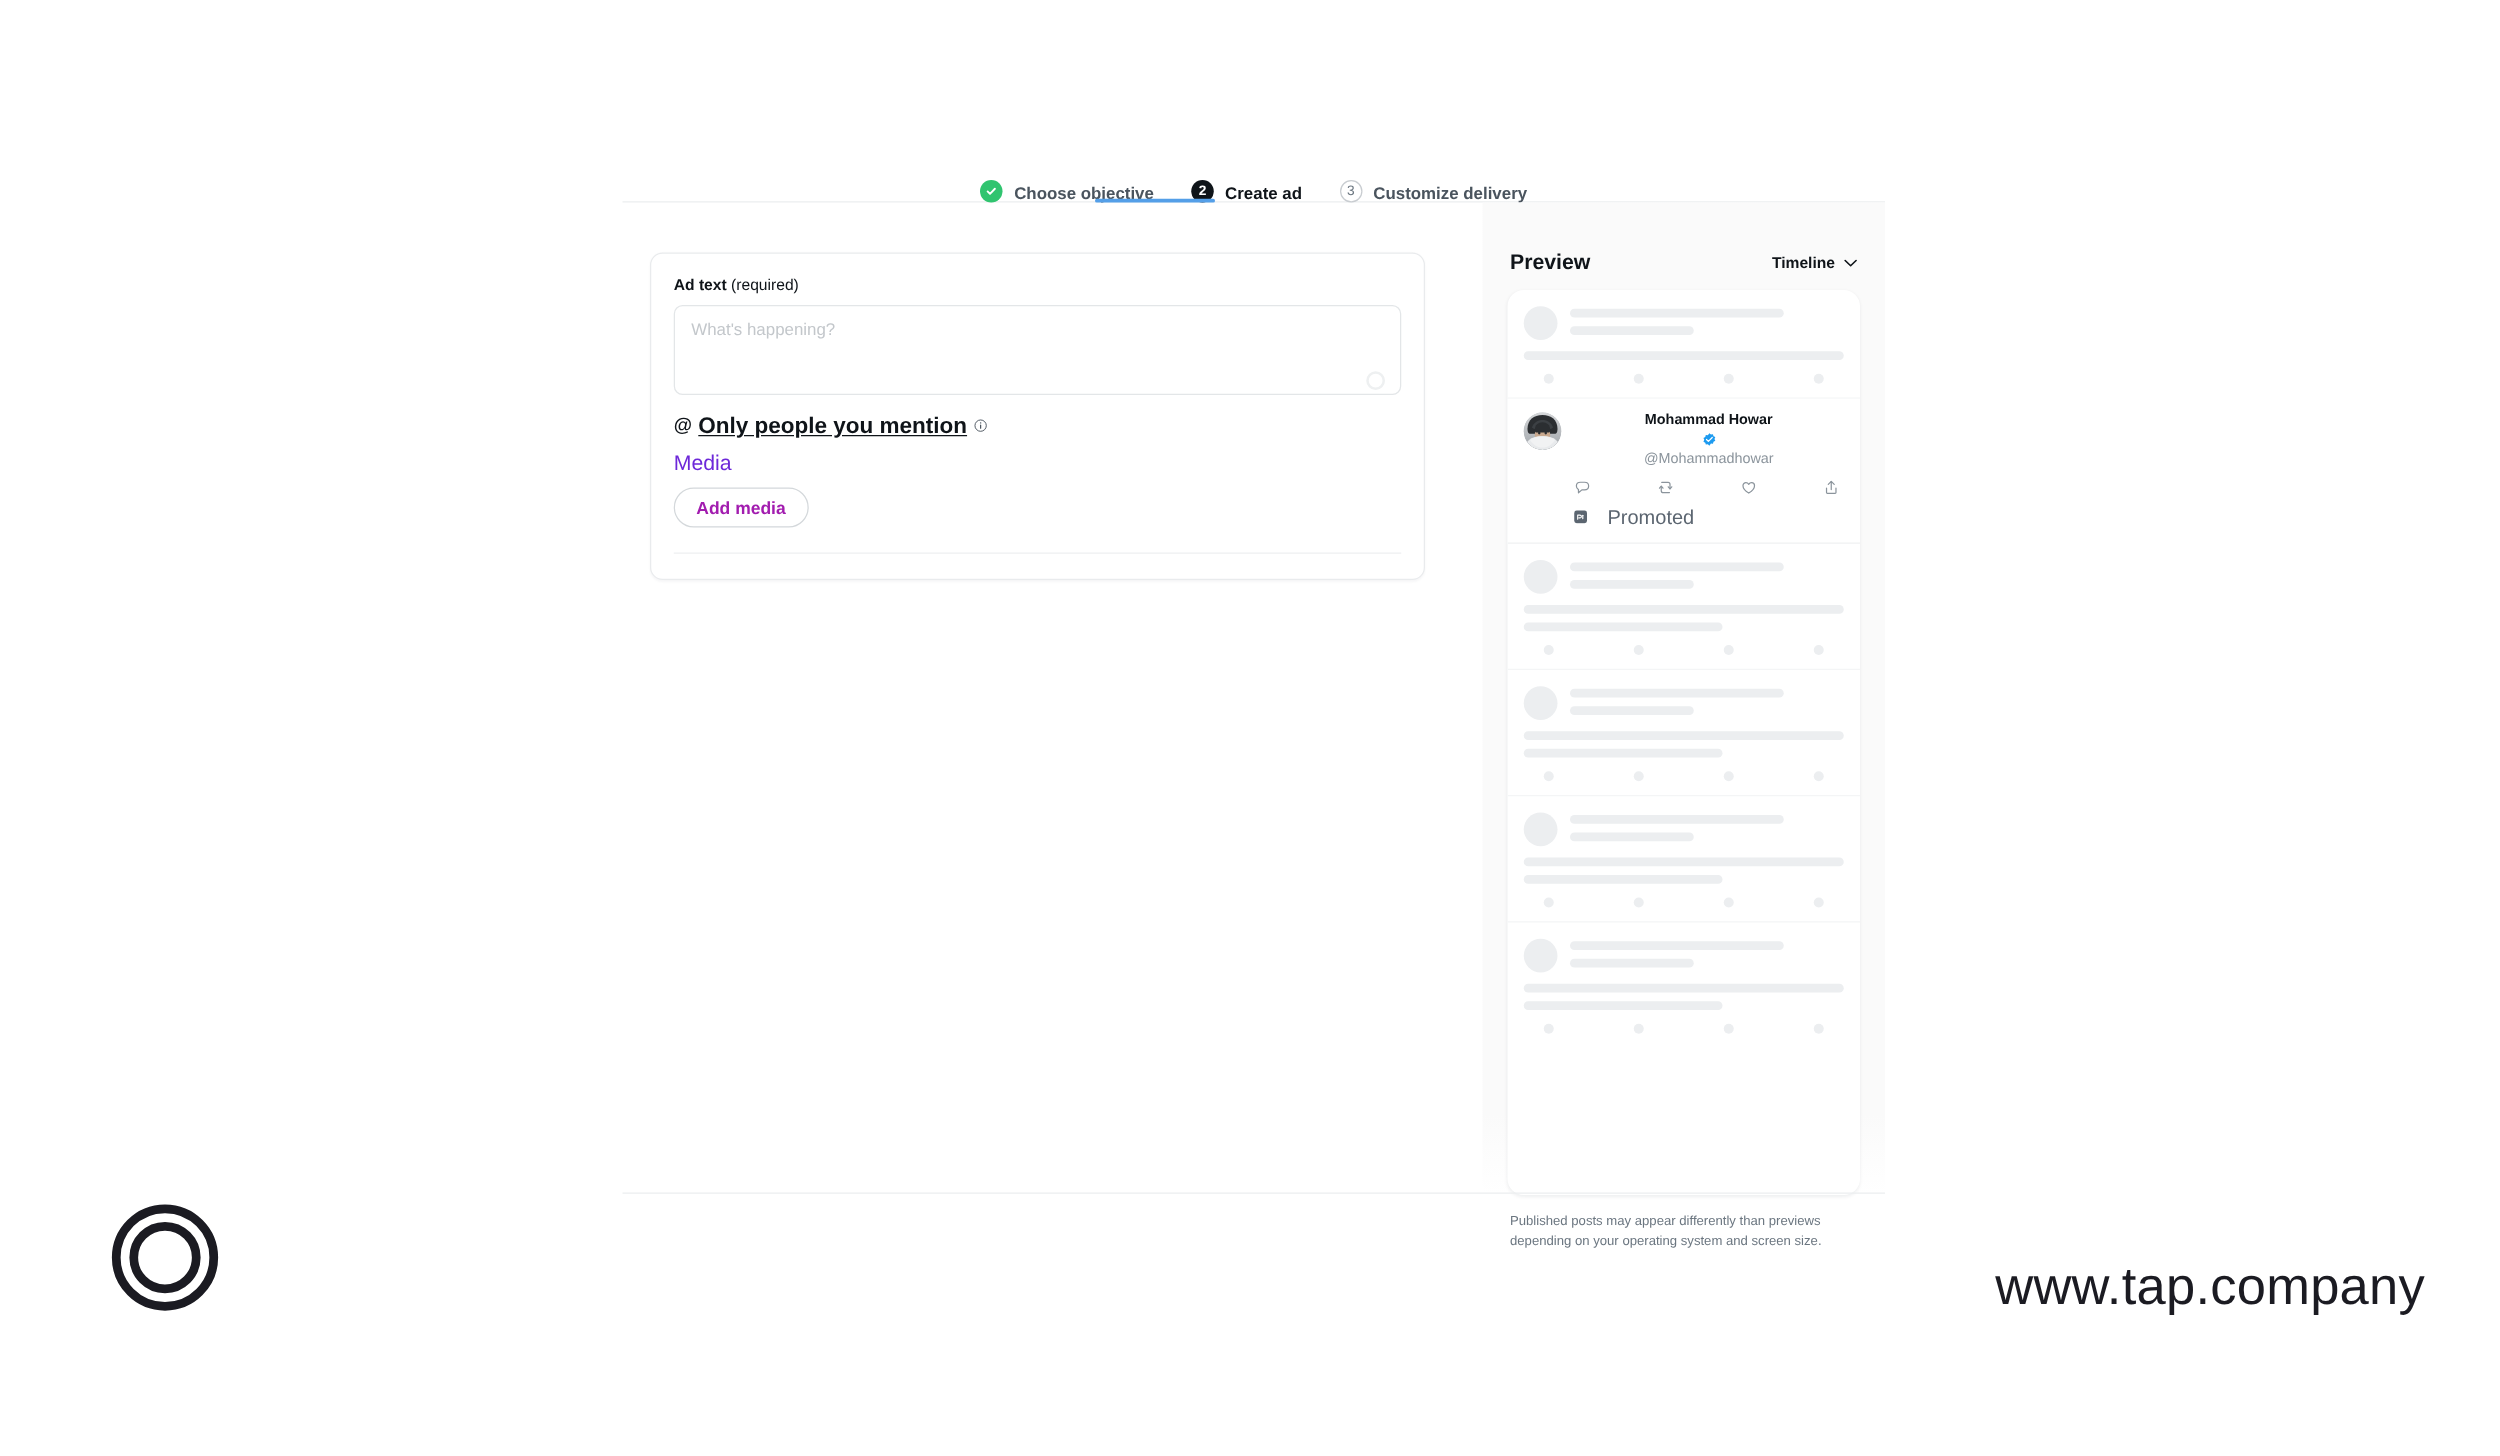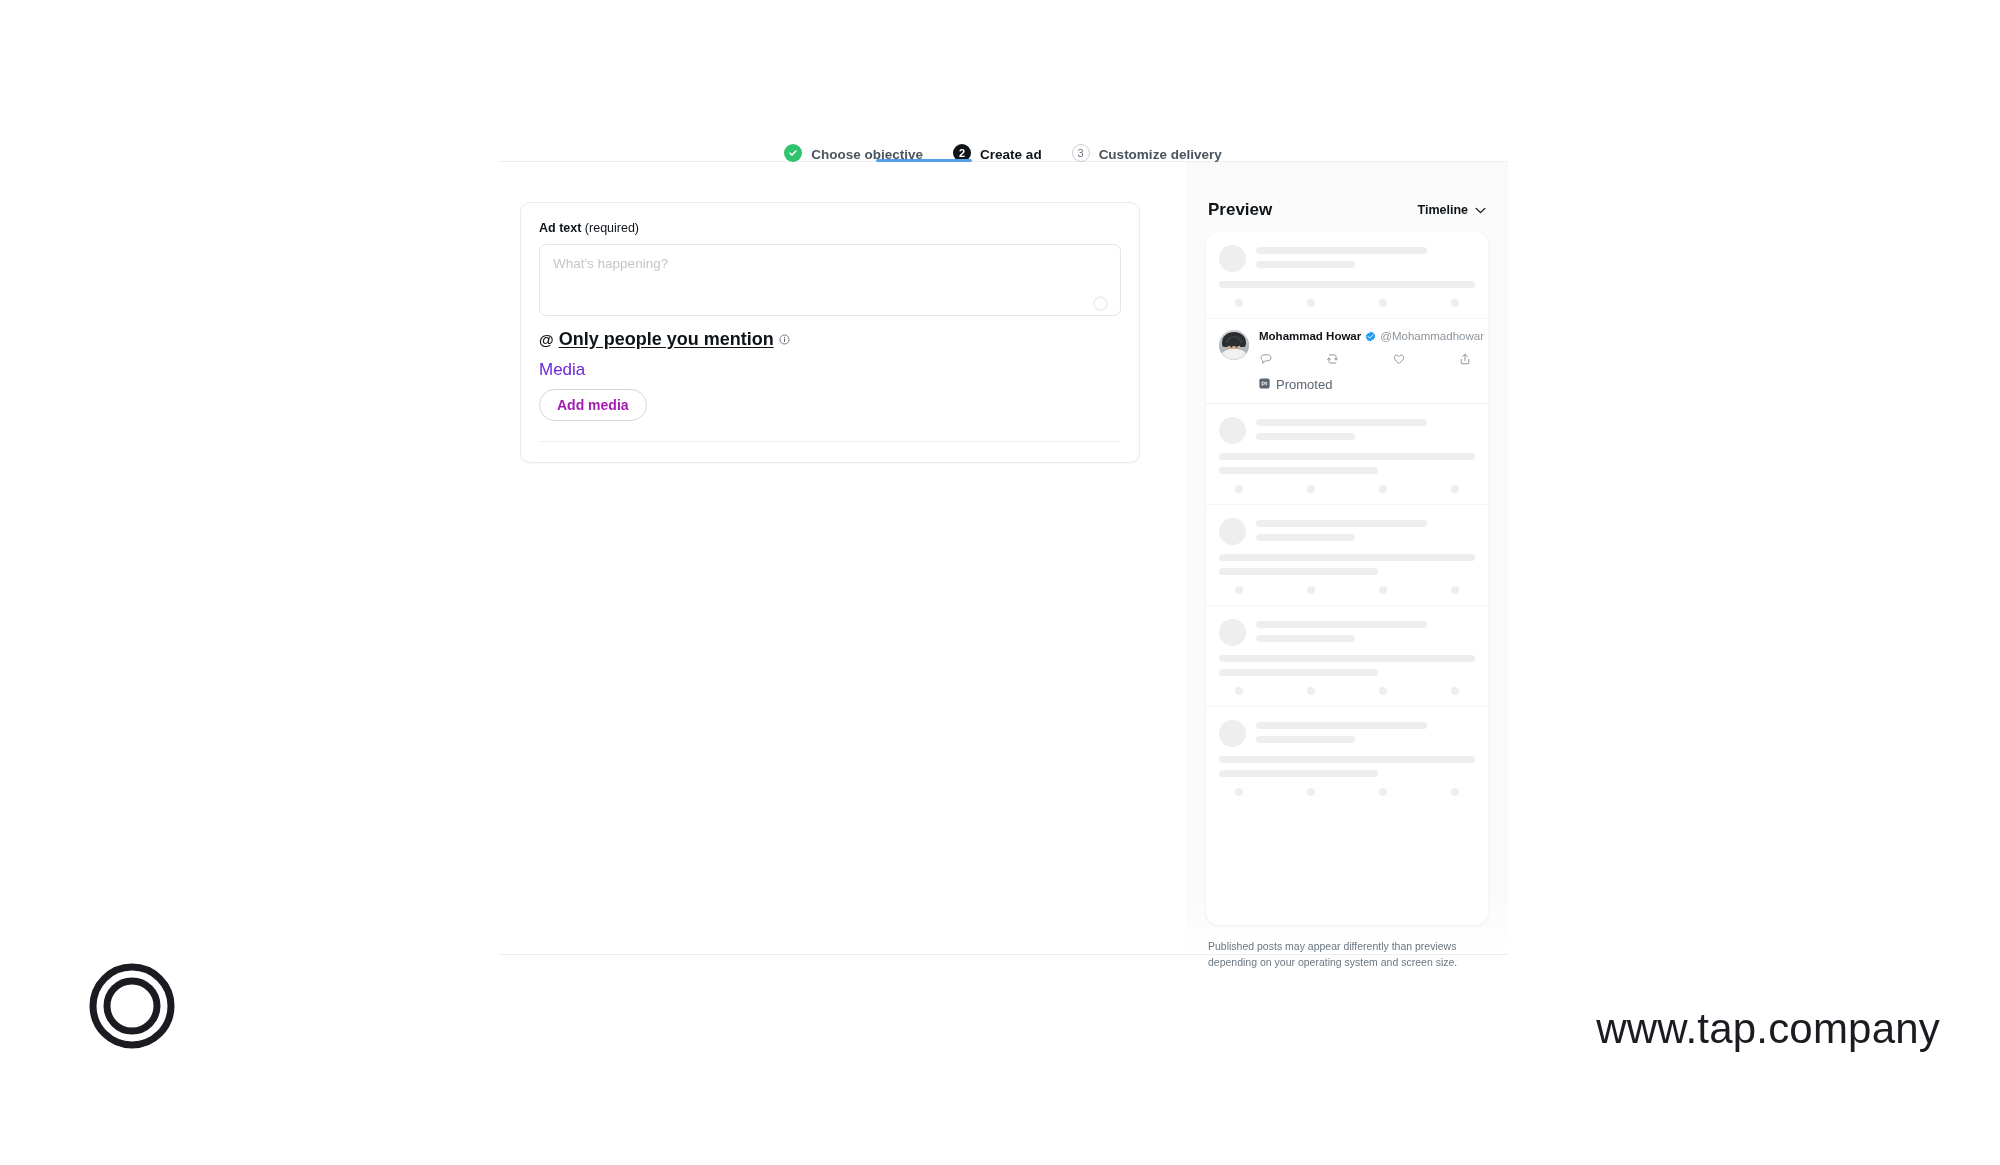--- a/index.html
+++ b/index.html
@@ -154,28 +154,28 @@
 
   
   .tw-row { padding: 11px 13px 10px 13px; background: #fff; border-bottom: 1px solid #f0f1f2; }
   .tw-top { display: flex; gap: 10px; }
   .tw-av {
     width: 30px; height: 30px; border-radius: 50%; flex: 0 0 auto;
     overflow: hidden; background: #b8bcc0;
   }
   .tw-av svg { display: block; }
   .tw-main { flex: 1; min-width: 0; }
-  .tw-ident { display: flex; align-items: center; gap: 4px; }
+  .tw-ident { display: flex; align-items: center; gap: 4px; flex-direction: column; }
   .tw-name { font-size: 11.5px; font-weight: bold; color: #0f1419; white-space: nowrap; }
   .tw-verified { display: flex; align-items: center; }
   .tw-handle { font-size: 11.5px; color: #8b949c; white-space: nowrap; }
   .tw-actions { display: flex; justify-content: space-between; padding: 0 3px 0 0; margin-top: 10px; }
   .tw-act { color: #8b949c; display: flex; align-items: center; cursor: pointer; }
   .tw-promoted { display: flex; align-items: center; gap: 6px; margin-top: 9px; padding-left: 40px; }
-  .tw-promoted-label { font-size: 13px; color: #5b6570; }
+  .tw-promoted-label { font-size: 16px; color: #5b6570; margin-left: 10px; }
 
   .preview-note {
     padding: 14px 22px 0 22px;
     font-size: 10.5px; color: #6b7680; line-height: 1.5;
   }
 
   .app-bottom-rule {
     position: absolute; left: 0; right: 0; bottom: 0;
     border-top: 1px solid #eceef0;
   }

